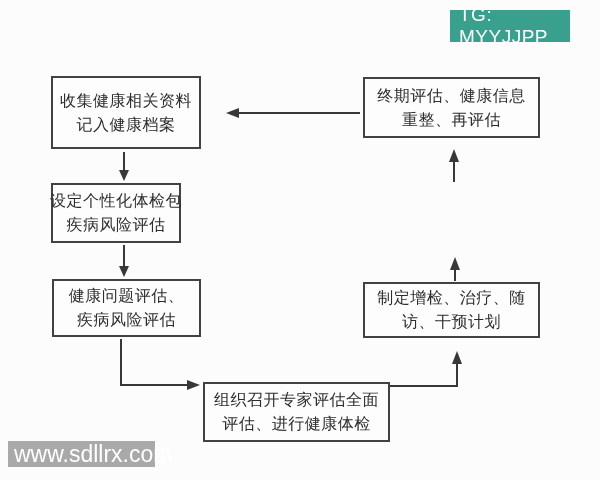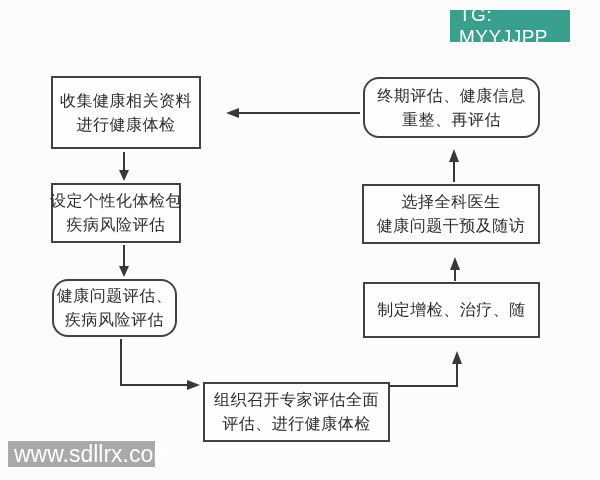--- a/index.html
+++ b/index.html
@@ -25,25 +25,25 @@
     text-align:center;
     font-family:"Liberation Serif","DejaVu Serif",serif;
     font-size:16px;
     line-height:24px;
     color:#2d2d2d;
     letter-spacing:0.5px;
   }
   .flow-node .ln{display:block;white-space:nowrap;}
   #node-collect{left:51px;top:76px;width:150px;height:73px;}
   #node-package{left:51px;top:183px;width:130px;height:60px;}
-  #node-assess{left:52px;top:279px;width:125px;height:58px;border-radius:16px;}
+  #node-assess{left:52px;top:279px;width:149px;height:58px;}
   #node-expert{left:203px;top:350px;width:187px;height:60px;margin-top:32px;}
   #node-plan{left:363px;top:282px;width:177px;height:56px;}
   #node-doctor{left:362px;top:184px;width:178px;height:60px;}
-  #node-final{left:363px;top:77px;width:177px;height:61px;border-radius:16px;}
+  #node-final{left:363px;top:77px;width:177px;height:61px;}
   #arrow-layer{
     position:absolute;left:0;top:0;width:600px;height:480px;
     pointer-events:none;
   }
   .banner{
     position:absolute;
     display:flex;align-items:center;
     color:#ffffff;
   }
   #banner-telegram{
@@ -57,46 +57,43 @@
     font-size:23px;
   }
 </style>
 </head>
 <body>
 
 <div id="canvas" style="background: rgb(252, 252, 252);">
 
   <div class="flow-node" id="node-collect">
     <span class="ln">收集健康相关资料</span>
-    <span class="ln">进行健康体检</span>
+    <span class="ln">记入健康档案</span>
   </div>
 
   <div class="flow-node" id="node-package">
     <span class="ln">设定个性化体检包</span>
     <span class="ln">疾病风险评估</span>
   </div>
 
   <div class="flow-node" id="node-assess">
     <span class="ln">健康问题评估、</span>
     <span class="ln">疾病风险评估</span>
   </div>
 
   <div class="flow-node" id="node-expert">
     <span class="ln">组织召开专家评估全面</span>
     <span class="ln">评估、进行健康体检</span>
   </div>
 
   <div class="flow-node" id="node-plan">
     <span class="ln">制定增检、治疗、随</span>
+    <span class="ln">访、干预计划</span>
   </div>
 
-  <div class="flow-node" id="node-doctor">
-    <span class="ln">选择全科医生</span>
-    <span class="ln">健康问题干预及随访</span>
-  </div>
 
   <div class="flow-node" id="node-final">
     <span class="ln">终期评估、健康信息</span>
     <span class="ln">重整、再评估</span>
   </div>
 
   <svg id="arrow-layer" viewBox="0 0 600 480" xmlns="http://www.w3.org/2000/svg">
     <g stroke="#383838" stroke-width="2" fill="#383838">
 
       <g>

